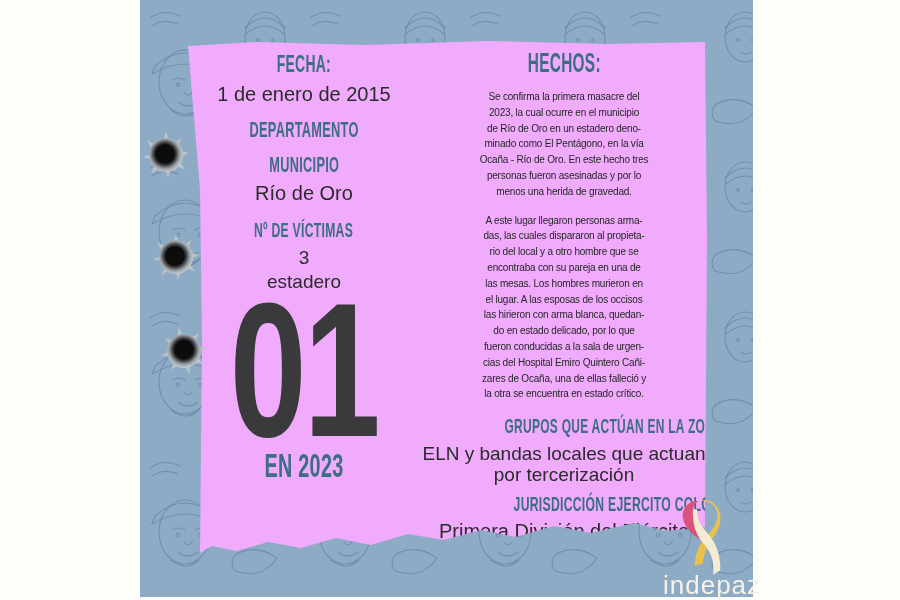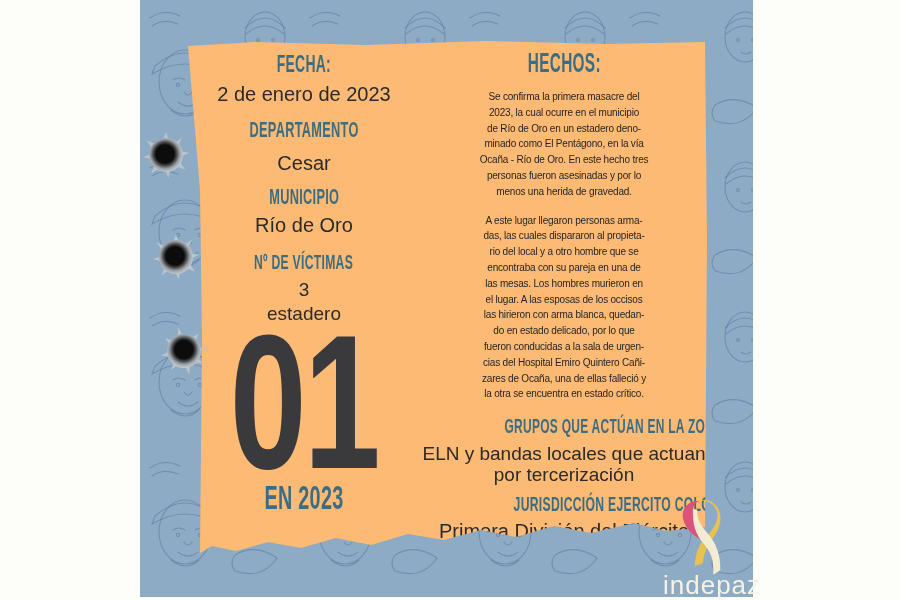--- a/index.html
+++ b/index.html
@@ -5,21 +5,21 @@
   * { margin:0; padding:0; box-sizing:border-box; }
   html,body { width:900px; height:600px; }
   body { font-family:"Liberation Sans", sans-serif; background:#fdfdfa; }
   .screen { position:relative; width:900px; height:600px; overflow:hidden; background:#fdfdfa; }
 
   
   .blue-bg { position:absolute; left:140px; top:0; width:613px; height:597px; background:#8dabc5; }
   .faces-svg { position:absolute; inset:0; width:100%; height:100%; }
 
   
-  .card { position:absolute; left:186px; top:40px; width:521px; height:516px; background:#fdba74; z-index:2;
+  .card { position:absolute; left:186px; top:40px; width:521px; height:516px; background:#f0abfc; z-index:2;
     clip-path: polygon(2px 6px, 70px 2px, 180px 5px, 300px 1px, 420px 4px, 519px 2px,
       521px 200px, 519px 487px, 480px 491px, 448px 483px, 405px 493px, 368px 486px,
       330px 497px, 295px 490px, 258px 500px, 222px 494px, 185px 505px, 150px 498px,
       115px 508px, 82px 502px, 50px 511px, 26px 506px, 14px 513px, 16px 300px, 14px 150px);
   }
 
   
   .hdr { display:inline-block; font-weight:700; color:#3d6d82; white-space:nowrap;
          transform:scaleX(0.58); transform-origin:50% 50%; letter-spacing:0.5px; }
   .hdr-fecha        { font-size:24px; }
@@ -104,24 +104,23 @@
         </pattern>
       </defs>
       <rect width="100%" height="100%" fill="url(#facepat)"></rect>
     </svg>
   </div>
 
   <div class="card">
 
     <div class="col-left">
       <div><span class="hdr hdr-fecha">FECHA:</span></div>
-      <div class="val v-fecha">2 de enero de 2023</div>
+      <div class="val v-fecha">1 de enero de 2015</div>
 
       <div class="l-dep"><span class="hdr hdr-departamento">DEPARTAMENTO</span></div>
-      <div class="val v-dep">Cesar</div>
 
       <div class="l-mun"><span class="hdr hdr-municipio">MUNICIPIO</span></div>
       <div class="val v-mun">Río de Oro</div>
 
       <div class="l-vic"><span class="hdr hdr-victimas">Nº DE VÍCTIMAS</span></div>
       <div class="val v-vic">3</div>
       <div class="val v-personas">estadero</div>
 
       <div><span class="big-number">01</span></div>
       <div class="l-en2023"><span class="hdr hdr-en2023">EN 2023</span></div>

